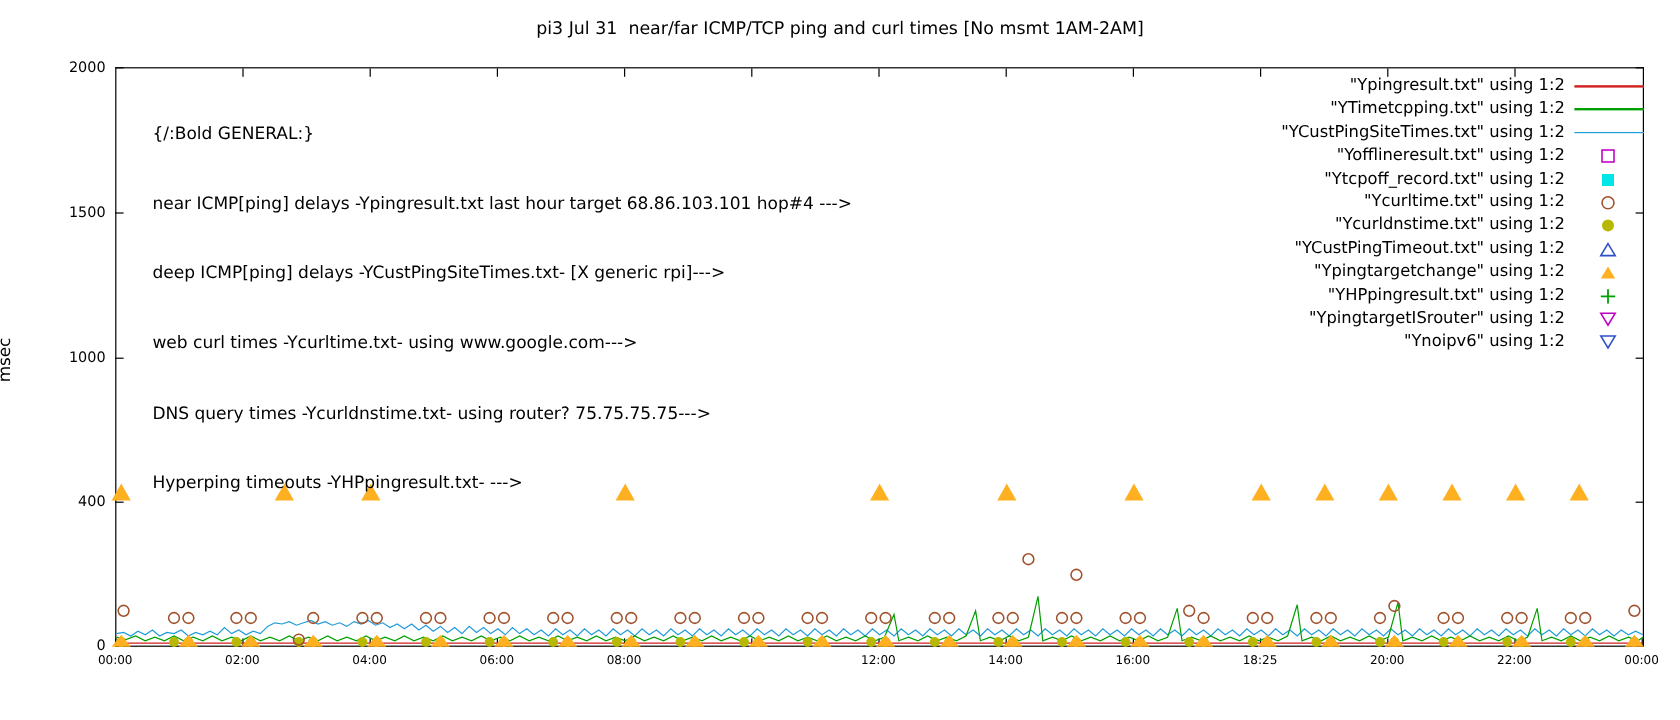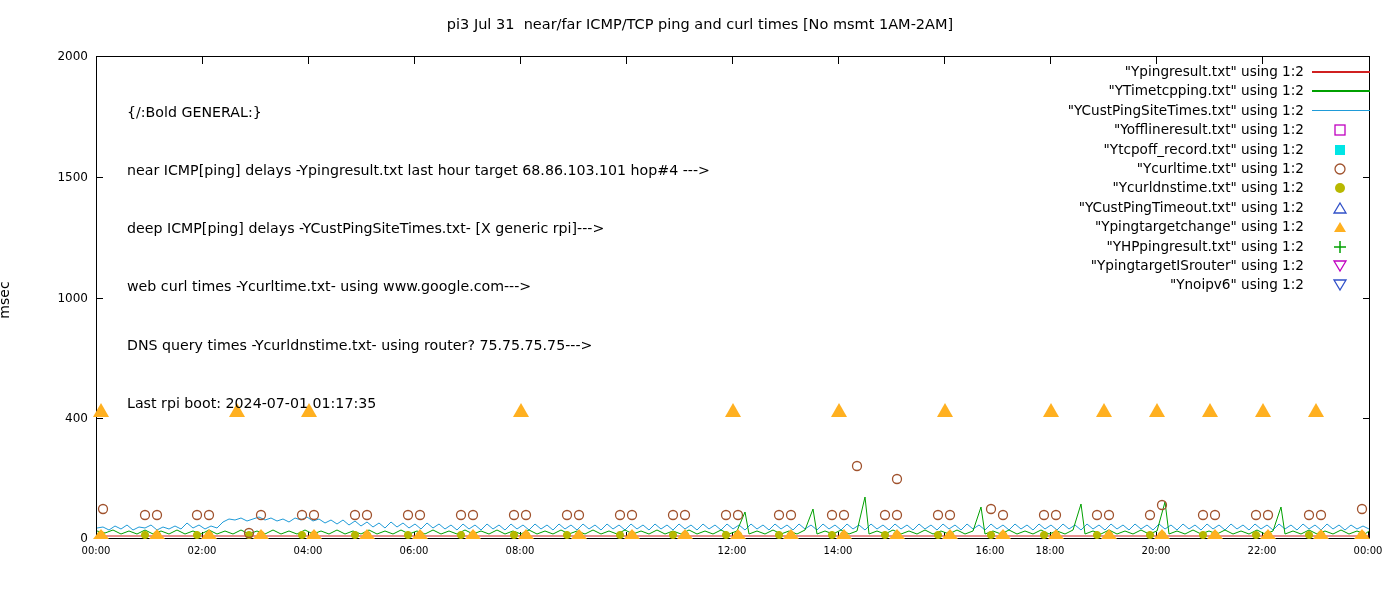--- a/index.html
+++ b/index.html
@@ -54,22 +54,22 @@
   <div class="ytickmark r" style="top:538px;"></div>
 
   <div class="txt xtick" style="left:66px;top:545px;">00:00</div>
   <div class="txt xtick" style="left:172px;top:545px;">02:00</div>
   <div class="txt xtick" style="left:278px;top:545px;">04:00</div>
   <div class="txt xtick" style="left:384px;top:545px;">06:00</div>
   <div class="txt xtick" style="left:490px;top:545px;">08:00</div>
   <div class="txt xtick" style="left:596px;top:573px;">10:00</div>
   <div class="txt xtick" style="left:702px;top:545px;">12:00</div>
   <div class="txt xtick" style="left:808px;top:545px;">14:00</div>
-  <div class="txt xtick" style="left:960px;top:545px;">16:00</div>
-  <div class="txt xtick" style="left:1020px;top:545px;">18:00</div>
+  <div class="txt xtick" style="left:914px;top:545px;">16:00</div>
+  <div class="txt xtick" style="left:1020px;top:545px;">18:25</div>
   <div class="txt xtick" style="left:1126px;top:545px;">20:00</div>
   <div class="txt xtick" style="left:1232px;top:545px;">22:00</div>
   <div class="txt xtick" style="left:1338px;top:545px;">00:00</div>
 
   <div class="xtickmark b" style="left:96px;"></div>
   <div class="xtickmark b" style="left:202px;"></div>
   <div class="xtickmark b" style="left:308px;"></div>
   <div class="xtickmark b" style="left:414px;"></div>
   <div class="xtickmark b" style="left:520px;"></div>
   <div class="xtickmark b" style="left:626px;"></div>
@@ -275,21 +275,21 @@
       </g>
     </svg>
   </div>
 
   <div id="annot">
     <div>{/:Bold GENERAL:}</div>
     <div>near ICMP[ping] delays -Ypingresult.txt last hour target 68.86.103.101 hop#4 ---&gt;</div>
     <div>deep ICMP[ping] delays -YCustPingSiteTimes.txt- [X generic rpi]---&gt;</div>
     <div>web curl times -Ycurltime.txt- using www.google.com---&gt;</div>
     <div>DNS query times -Ycurldnstime.txt- using router? 75.75.75.75---&gt;</div>
-    <div>Last rpi boot: 2024-07-01 01:17:35</div>
+    <div>Hyperping timeouts -YHPpingresult.txt- ---&gt;</div>
     
     
     
     
     
 
     
     
     
     

